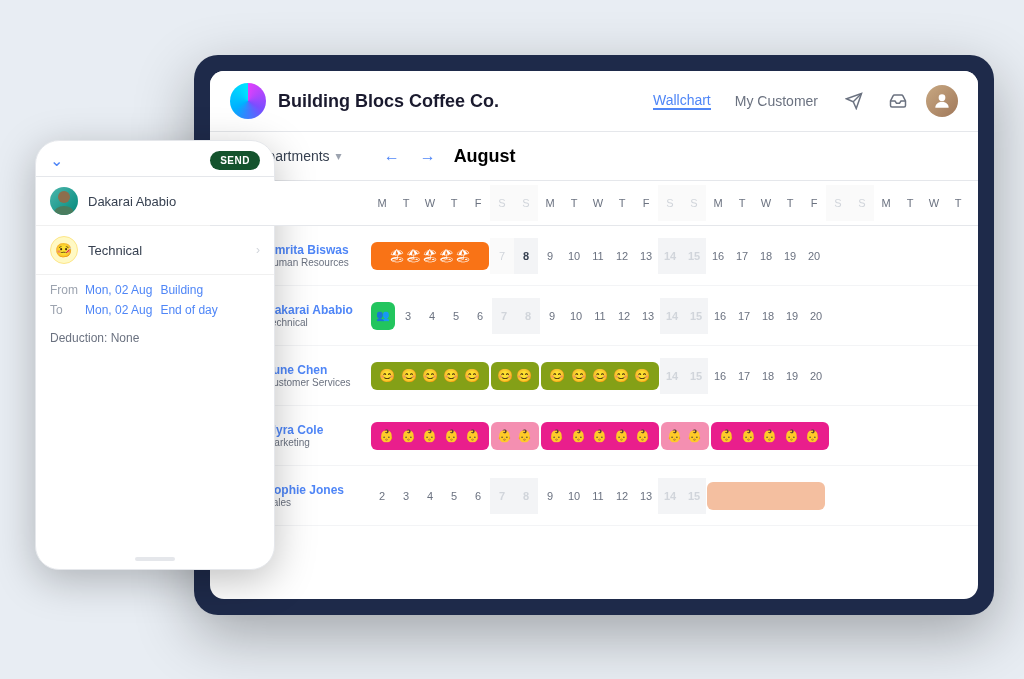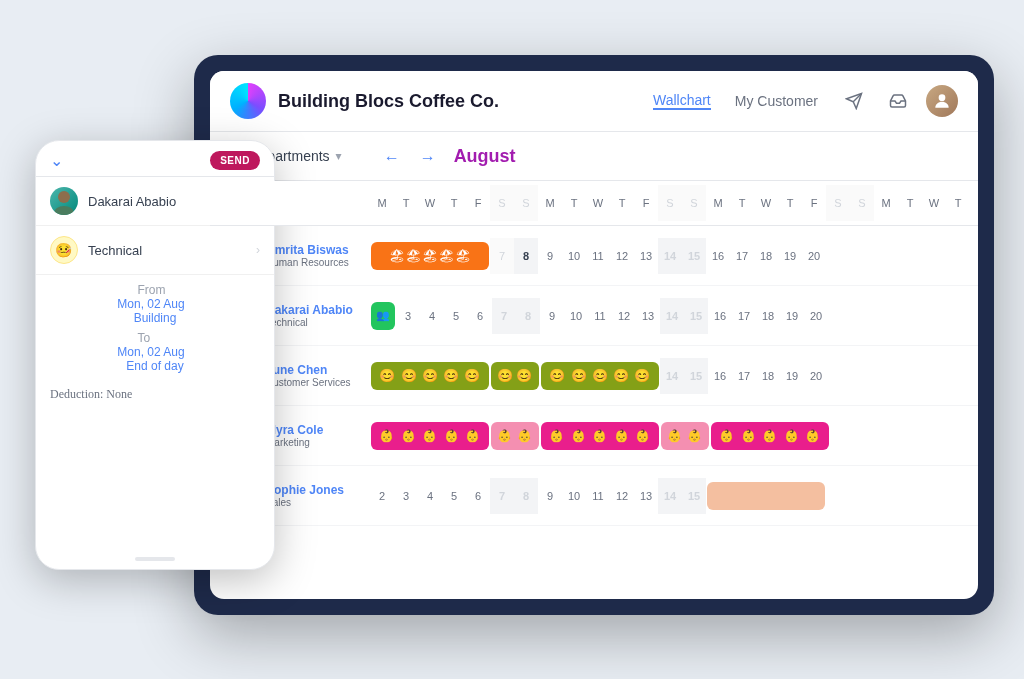--- a/index.html
+++ b/index.html
@@ -136,21 +136,21 @@
       align-items: center;
       justify-content: center;
       color: #4f86f7;
       cursor: pointer;
       font-size: 16px;
       font-weight: bold;
     }
     .month-label {
       font-size: 18px;
       font-weight: 600;
-      color: #a21caf;
+      color: #000000;
       margin-left: 4px;
     }
 
     
     .emp-row {
       display: flex;
       align-items: center;
       border-bottom: 1px solid #f3f4f6;
       padding: 6px 0;
       min-height: 60px;
@@ -208,21 +208,21 @@
       align-items: center;
       padding: 10px 14px 6px;
       border-bottom: 1px solid #e5e7eb;
     }
     .phone-chevron {
       color: #4f86f7;
       font-size: 16px;
       margin-right: auto;
     }
     .send-btn {
-      background: #be185d;
+      background: #14532d;
       color: #fff;
       font-size: 10px;
       font-weight: 700;
       padding: 4px 10px;
       border-radius: 12px;
       border: none;
       cursor: pointer;
       letter-spacing: 0.5px;
     }
     .phone-section {
@@ -255,39 +255,37 @@
       font-size: 12px;
     }
     .phone-dates {
       padding: 8px 14px 4px;
     }
     .phone-date-row {
       display: flex;
       align-items: center;
       margin-bottom: 6px;
       font-size: 12px;
-      flex-direction: column;
     }
     .date-label {
       color: #9ca3af;
       width: 35px;
       flex-shrink: 0;
     }
     .date-val {
       color: #4f86f7;
       margin-right: 8px;
     }
     .time-val {
       color: #4f86f7;
     }
     .deduction {
       padding: 4px 14px 10px;
       font-size: 12px;
       color: #6b7280;
-      font-family: Liberation Serif, serif;
     }
     .phone-scrollbar {
       margin: auto 0 8px;
       display: flex;
       justify-content: center;
     }
     .scrollbar-track {
       width: 40px;
       height: 4px;
       background: #e5e7eb;

